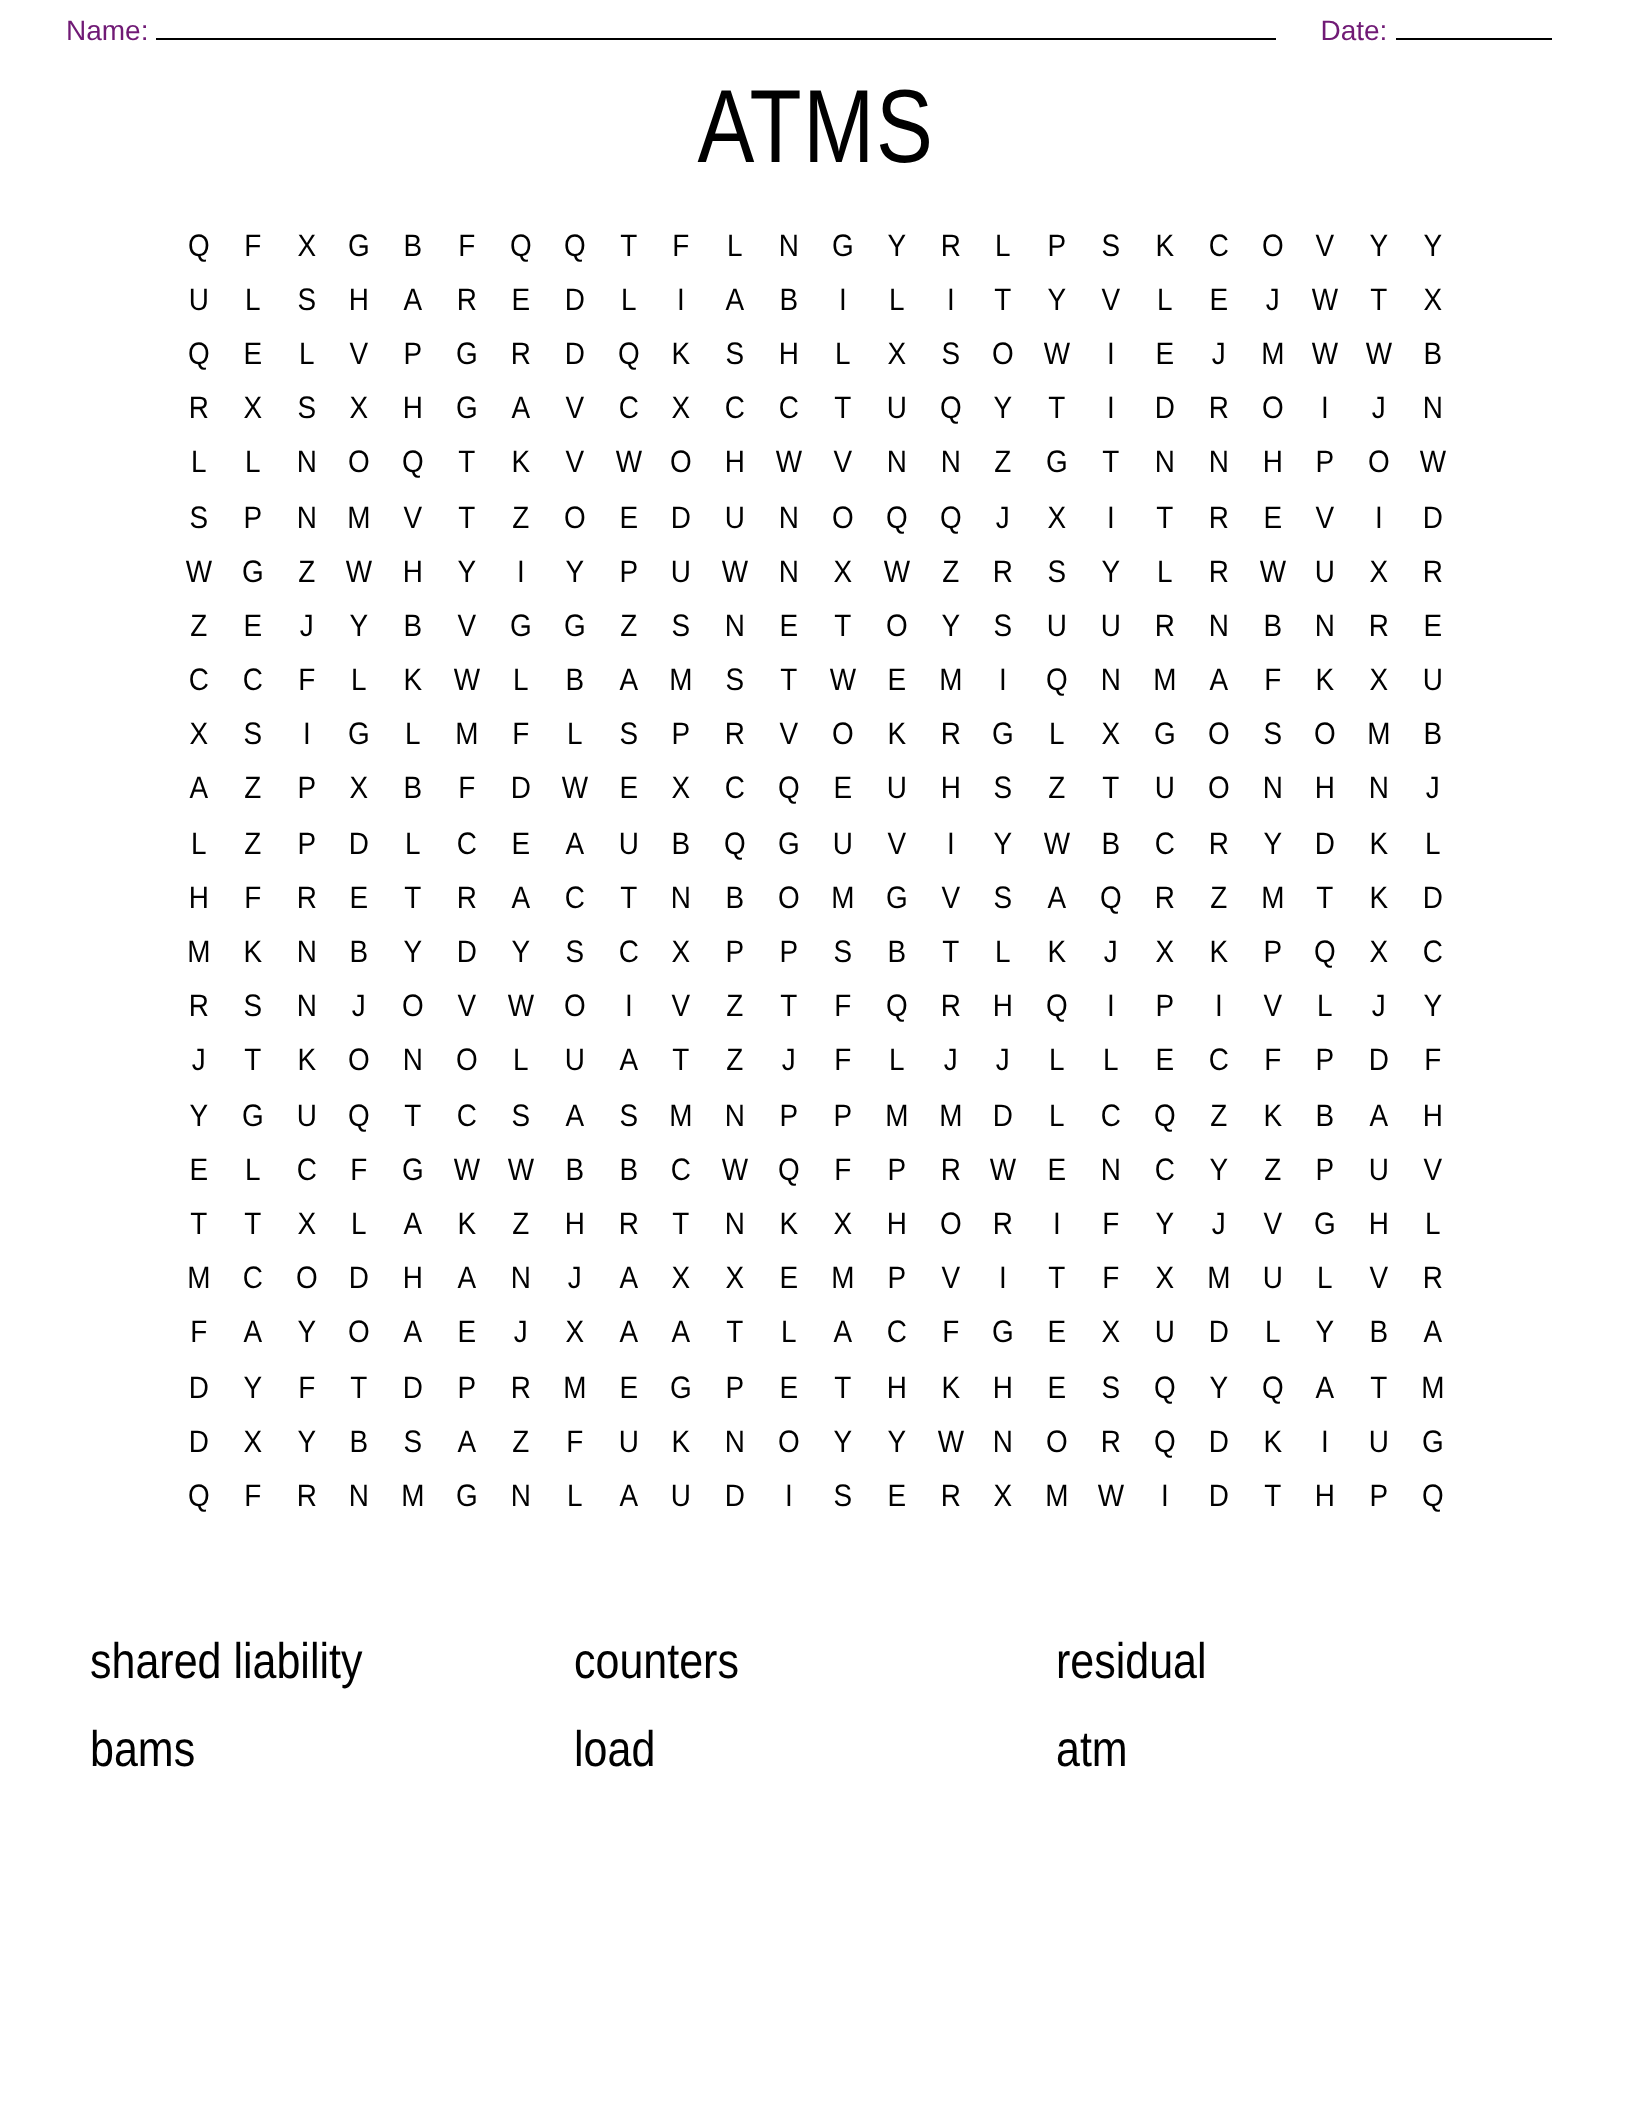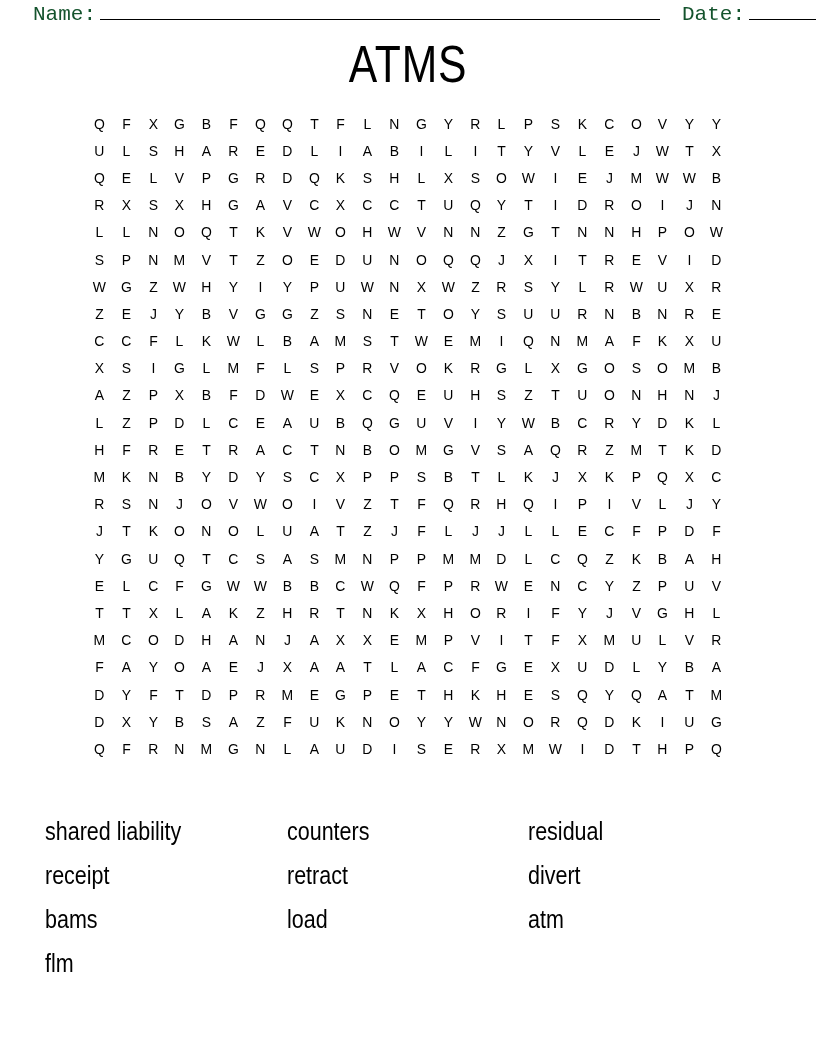--- a/index.html
+++ b/index.html
@@ -28,24 +28,24 @@
     align-items: flex-start;
     padding-top: 4px;
     box-sizing: border-box;
   }
   .field-group {
     display: flex;
     align-items: baseline;
     white-space: nowrap;
   }
   .field-label {
-    font-family: Liberation Mono, monospace;
-    font-size: 21px;
+    font-family: Liberation Sans, sans-serif;
+    font-size: 14px;
     line-height: 20px;
-    color: #14532d;
+    color: #701a75;
   }
   .field-blank {
     display: inline-block;
     border-bottom: 1px solid #000;
     height: 15px;
     margin-left: 4px;
   }
   #name-group { margin-left: 33px; }
   #name-blank { width: 560px; }
   #date-group { margin-left: 22px; justify-content: center; }
@@ -759,27 +759,17 @@
     </div>
   </div>
 
 <div id="word-list">
     <div class="word-row">
       <span class="word-cell word-col-0">shared liability</span>
       <span class="word-cell word-col-1">counters</span>
       <span class="word-cell word-col-2">residual</span>
     </div>
     <div class="word-row">
-      <span class="word-cell word-col-0">receipt</span>
-      <span class="word-cell word-col-1">retract</span>
-      <span class="word-cell word-col-2">divert</span>
-    </div>
-    <div class="word-row">
       <span class="word-cell word-col-0">bams</span>
       <span class="word-cell word-col-1">load</span>
       <span class="word-cell word-col-2">atm</span>
     </div>
-    <div class="word-row">
-      <span class="word-cell word-col-0">flm</span>
-      <span class="word-cell word-col-1"></span>
-      <span class="word-cell word-col-2"></span>
-    </div>
   </div>
 
 </body></html>

